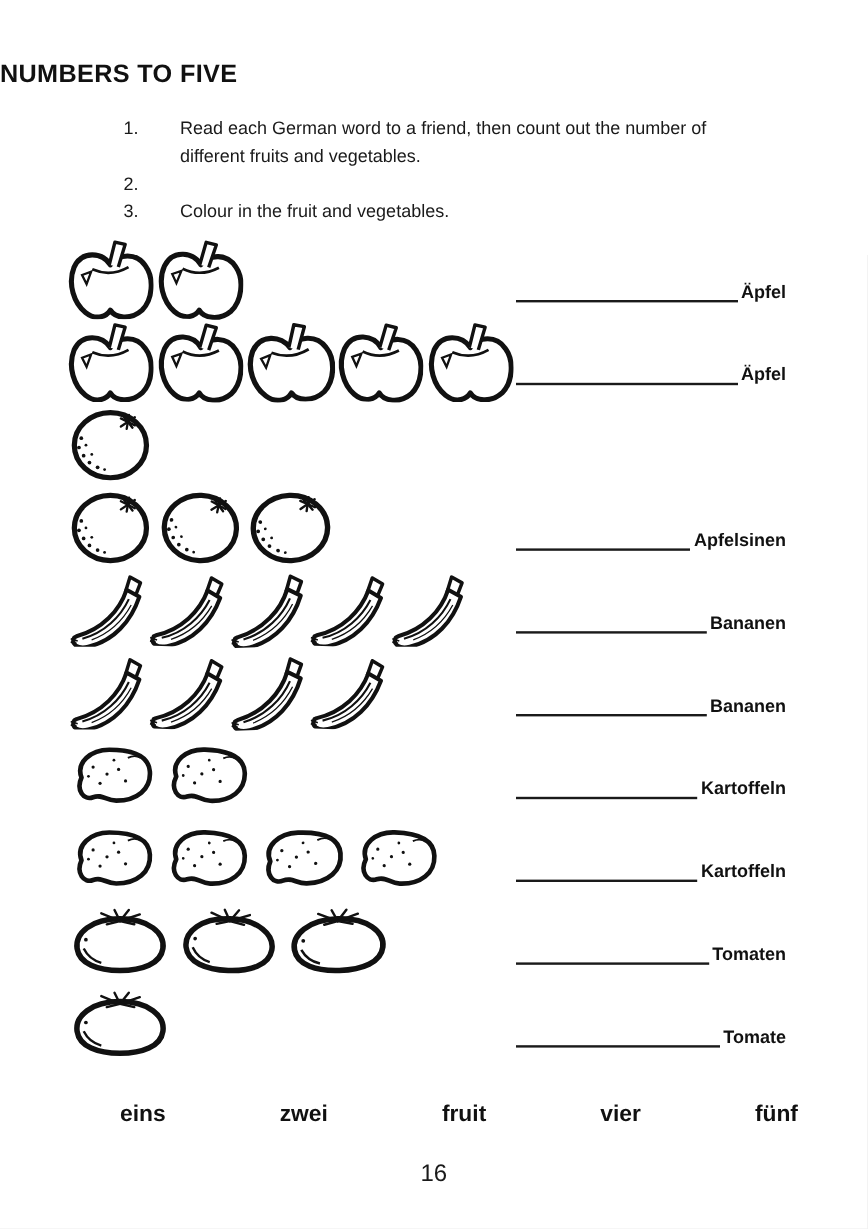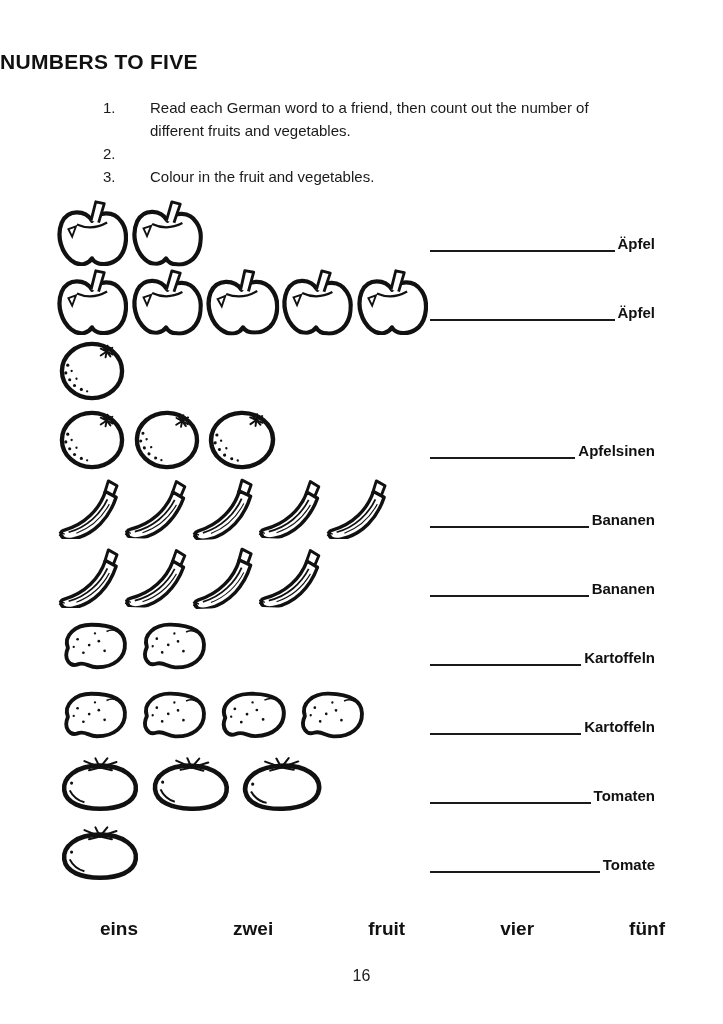--- a/index.html
+++ b/index.html
@@ -36,21 +36,21 @@
     font-size:14px;text-align:center;
   }
   .label{
     margin-left:3px;font-size:15px;font-weight:bold;white-space:nowrap;
     line-height:17px;color:#111;
   }
   .number-words{
     margin:31px 58px 0 100px;display:flex;justify-content:space-between;
     font-size:19px;font-weight:bold;color:#111;gap:31px;
   }
-  .page-number{margin-top:27px;text-align:center;font-size:16px;}
+  .page-number{margin-top:27px;text-align:center;font-size:20px;}
   .defs{position:absolute;width:0;height:0;overflow:hidden;}
 </style>
 </head>
 <body>
 
 <svg class="defs" aria-hidden="true">
   <symbol id="icon-apple" viewBox="0 0 76 72">
     <path d="M38,24 C31,13 13,11 6,26 C0,41 6,58 16,66 C26,74 35,69 38,64 C42,71 56,73 66,64 C75,55 77,36 69,25 C61,13 45,14 38,24 Z" fill="#fff" stroke="#111" stroke-width="4.5" stroke-linejoin="round"></path>
     <path d="M37,24 L42,4 L51,6 L45,26" fill="#fff" stroke="#111" stroke-width="3" stroke-linejoin="round"></path>
     <path d="M22,28 Q38,35 54,26" fill="none" stroke="#111" stroke-width="2.4"></path>

